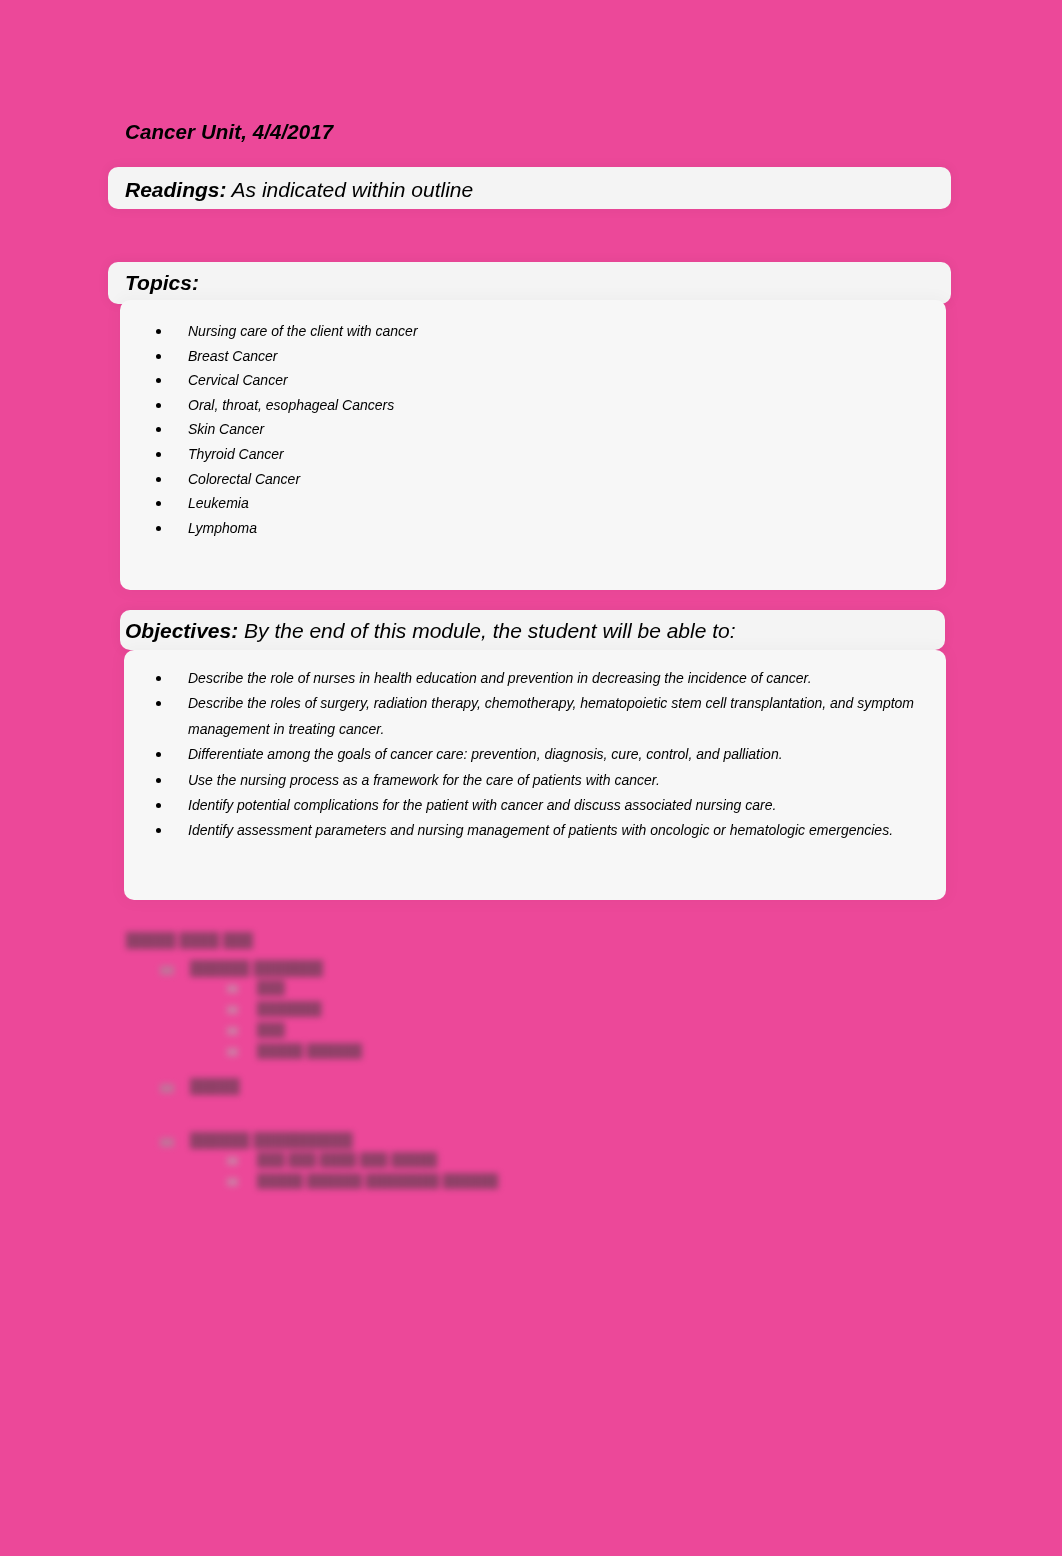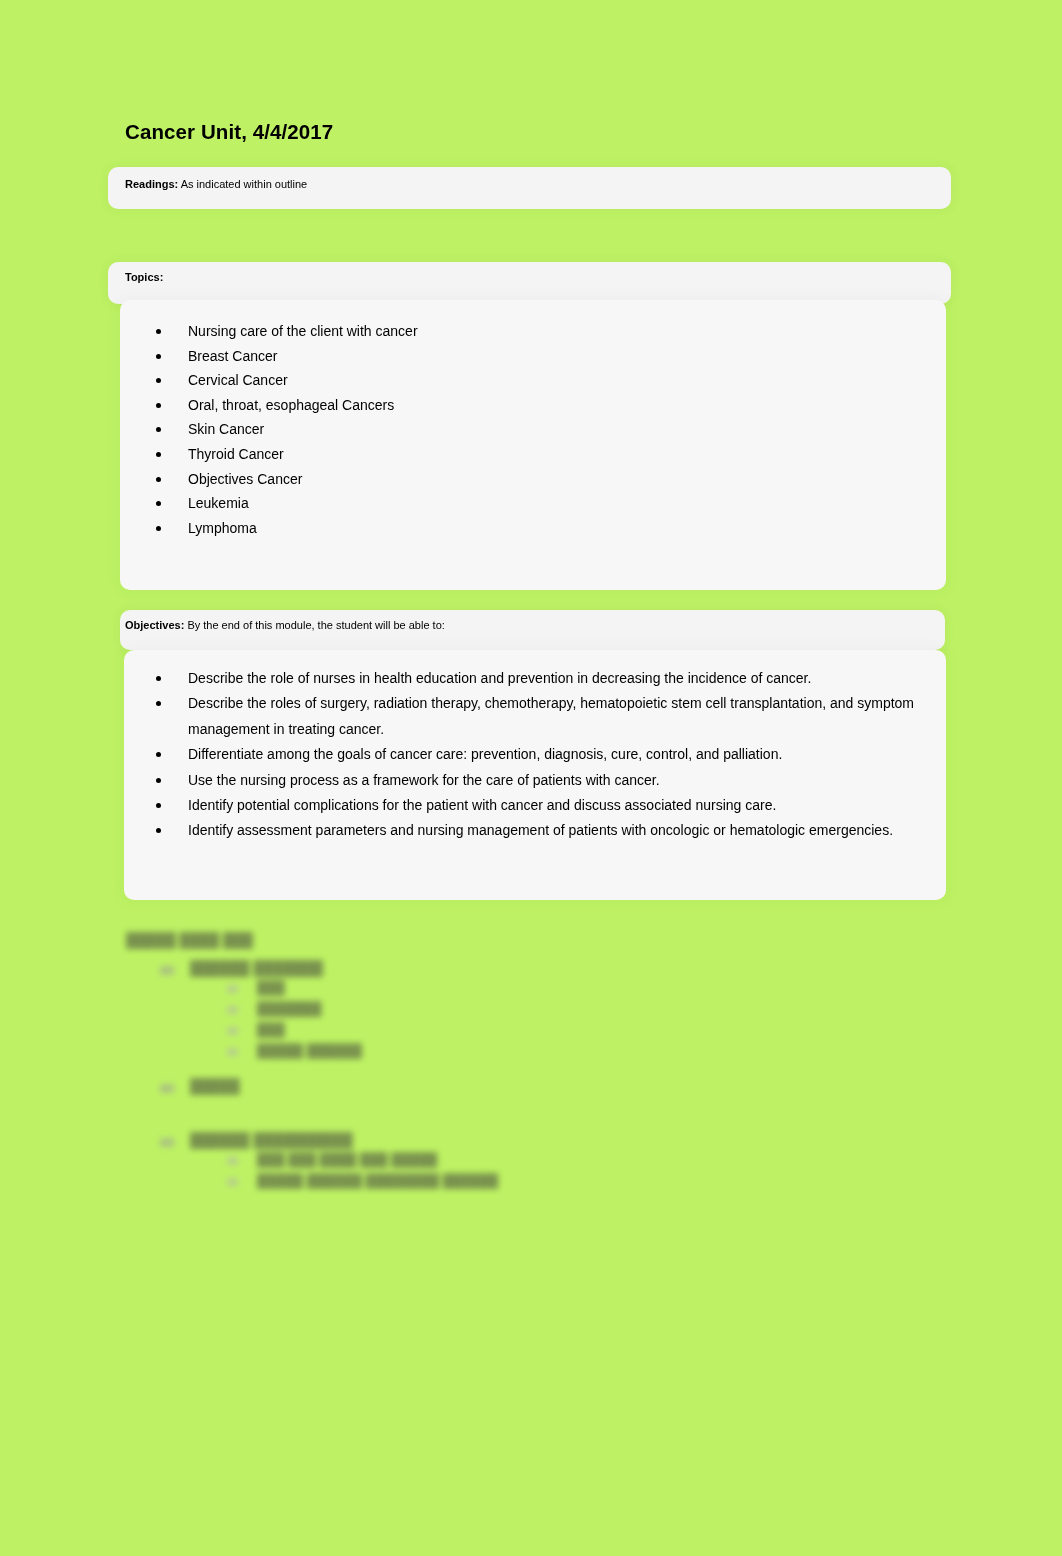--- a/index.html
+++ b/index.html
@@ -14,21 +14,22 @@
     font-family: "Liberation Sans", sans-serif;
     color: #000000;
     overflow: hidden;
   }
 
   .page {
     position: absolute;
     top: 0; left: 0;
     width: 1062px;
     height: 1556px;
-    background: #bef264;
+    background: #ec4899;
+    font-style: italic;
   }
 
   
   .shade {
     position: absolute;
     background: #f4f4f4;
     border-radius: 10px;
     box-shadow: 0 0 10px 3px rgba(0,0,0,0.035);
     pointer-events: none;
   }
@@ -49,21 +50,21 @@
     top: 120px;
     font-size: 20.5px;
     font-weight: bold;
     letter-spacing: 0.1px;
     white-space: nowrap;
   }
 
   .head-line {
     position: absolute;
     left: 125px;
-    font-size: 11px;
+    font-size: 21px;
     white-space: nowrap;
   }
   .head-line .lbl {
     font-weight: bold;
   }
   .head-line .val {
     font-weight: normal;
   }
 
   ul.blist {
@@ -181,21 +182,21 @@
       <span class="lbl">Topics:</span>
     </div>
 
     <ul class="blist" id="topics-list" style="left:125px; top:319px;">
       <li><span>Nursing care of the client with cancer</span></li>
       <li><span>Breast Cancer</span></li>
       <li><span>Cervical Cancer</span></li>
       <li><span>Oral, throat, esophageal Cancers</span></li>
       <li><span>Skin Cancer</span></li>
       <li><span>Thyroid Cancer</span></li>
-      <li><span>Objectives Cancer</span></li>
+      <li><span>Colorectal Cancer</span></li>
       <li><span>Leukemia</span></li>
       <li><span>Lymphoma</span></li>
     </ul>
 
     <div class="head-line" style="top:619px;">
       <span class="lbl">Objectives:</span>
       <span class="val">By the end of this module, the student will be able to:</span>
     </div>
 
     <ul class="blist" id="objectives-list" style="left:125px; top:666px;">

